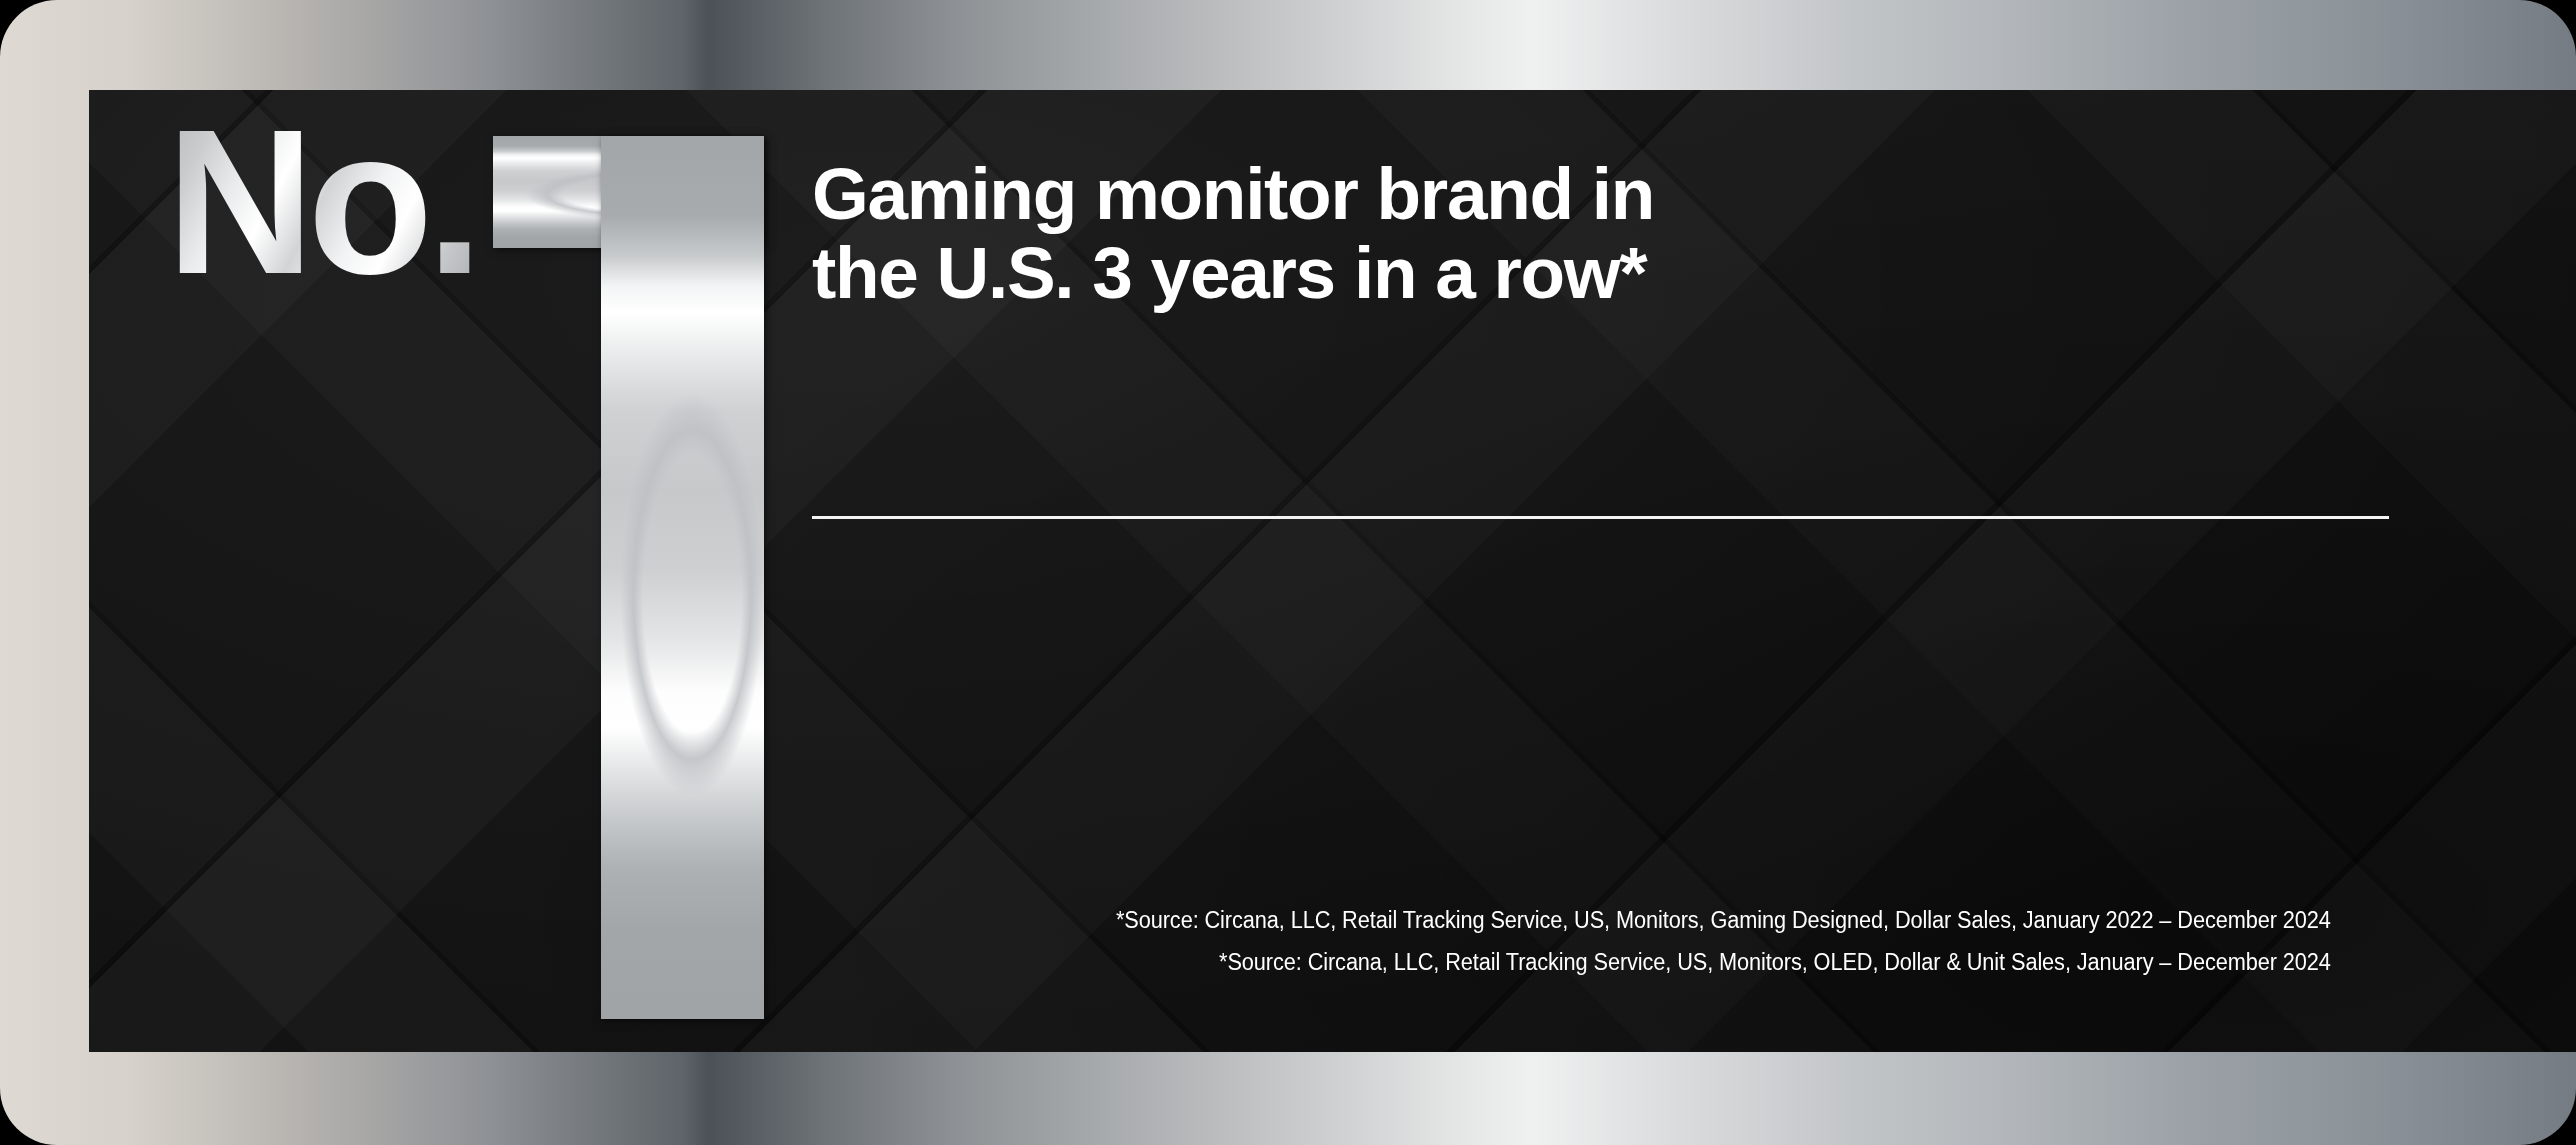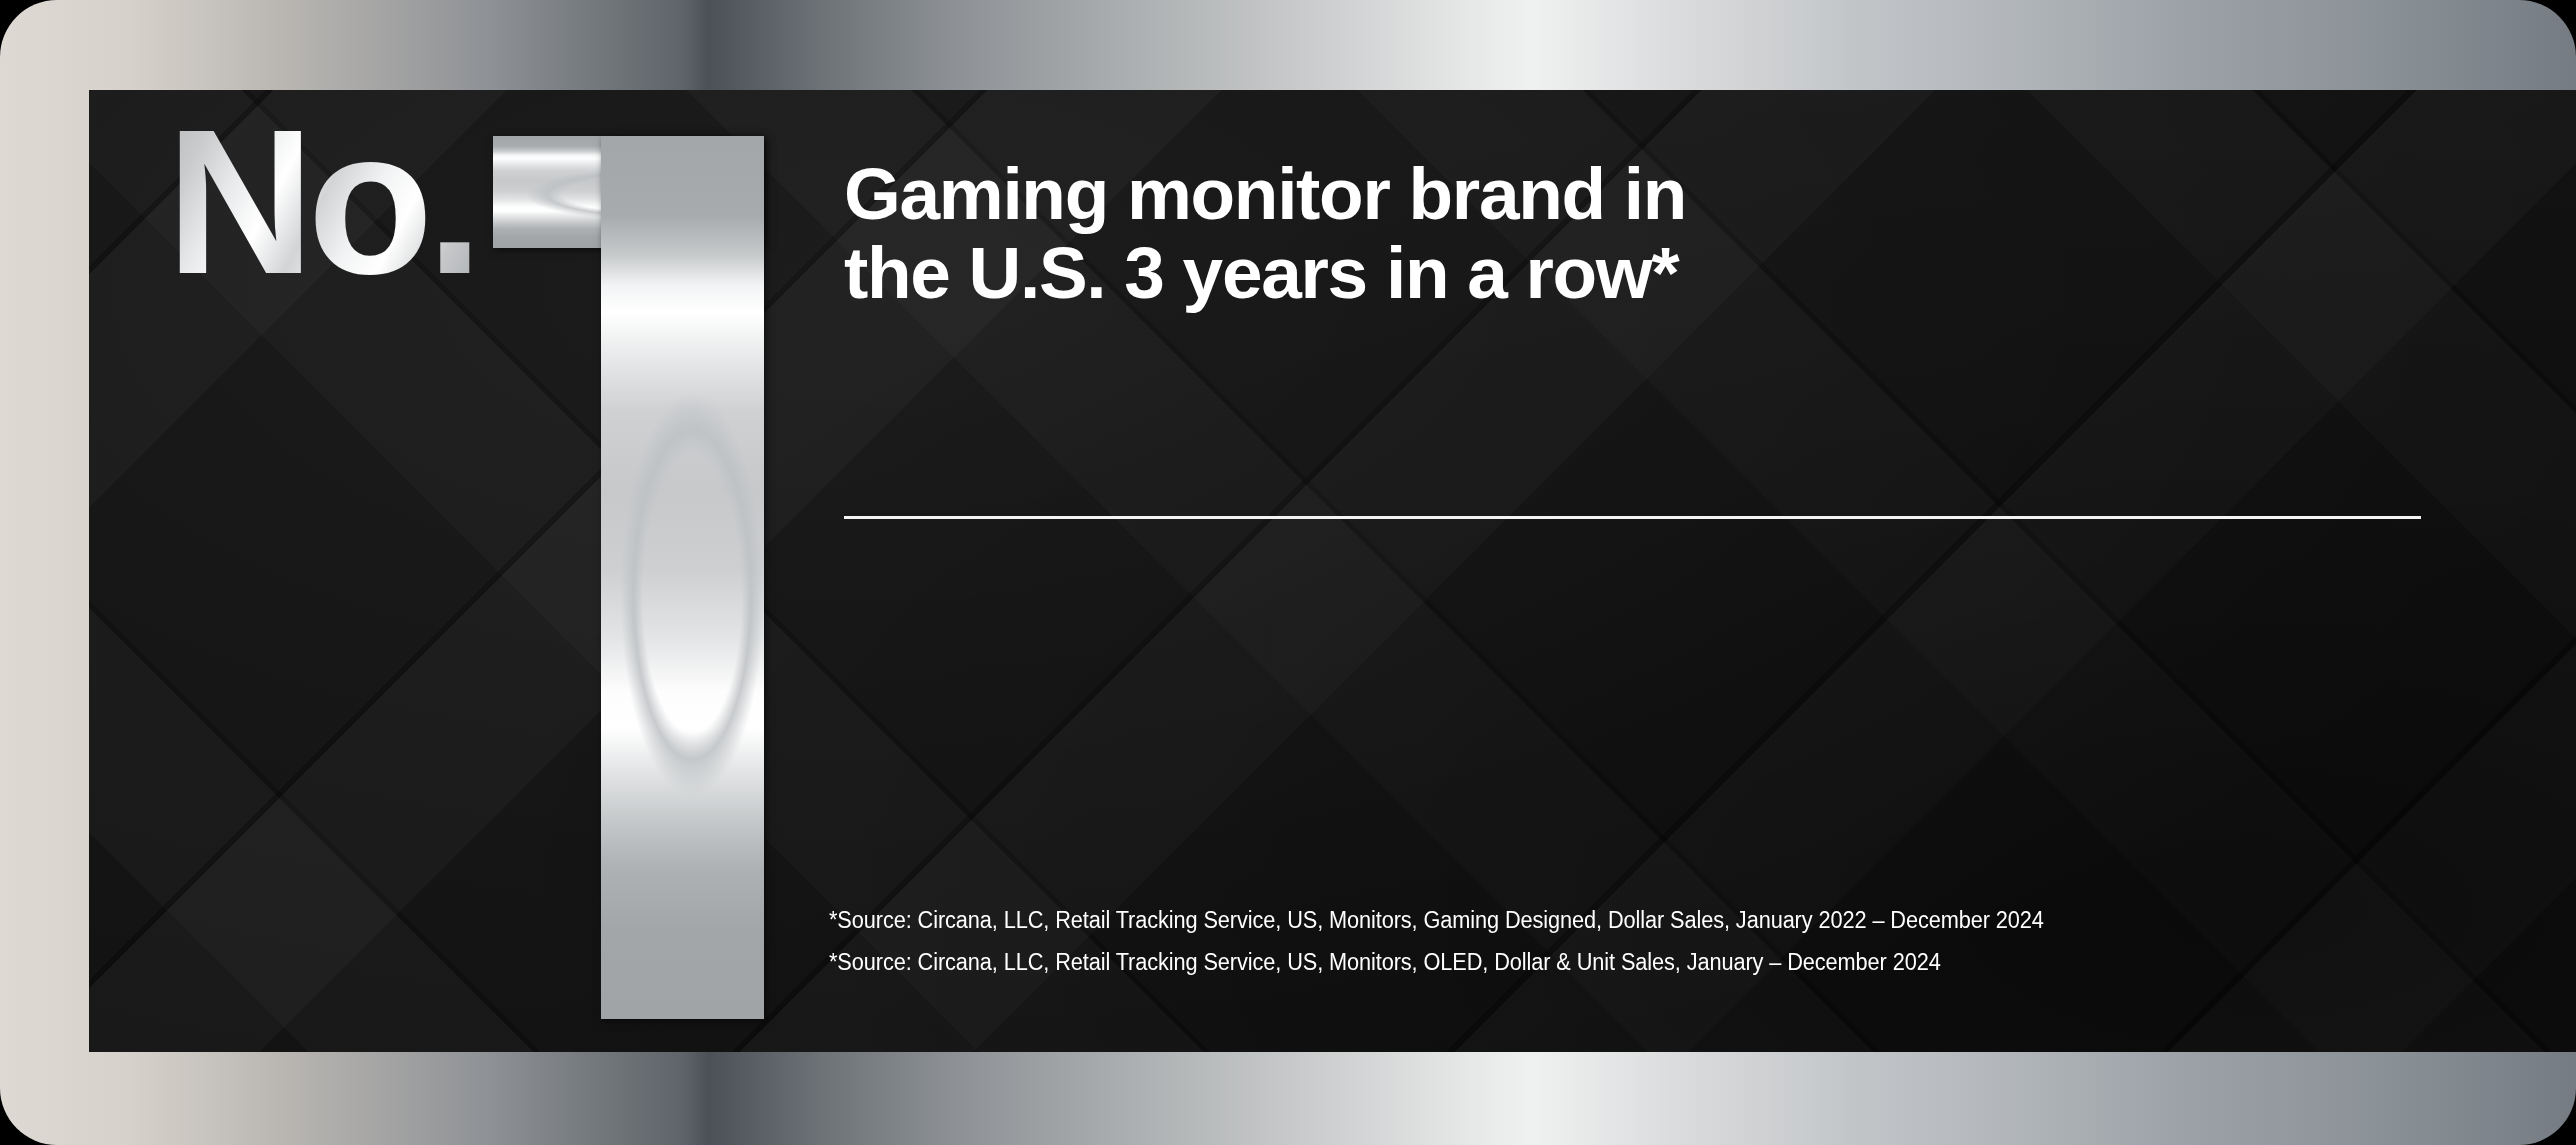--- a/index.html
+++ b/index.html
@@ -170,21 +170,21 @@
   .one-stem {
     left: 108px;
     top: 0;
     width: 163px;
     height: 883px;
   }
 
   
   .content {
     position: absolute;
-    left: 755px;
+    left: 723px;
     top: 0;
     width: 1577px;
     height: 962px;
   }
 
   .headline {
     position: absolute;
     color: #ffffff;
     font-weight: 700;
     letter-spacing: -1.3px;
@@ -209,20 +209,21 @@
     width: 1577px;
     height: 3.1px;
     background: #f3f3f3;
   }
 
   .footnotes {
     position: absolute;
     left: -15.5px;
     top: 819px;
     width: 1623px;
+    text-align: right;
   }
   .footnote {
     color: #ffffff;
     font-size: 23px;
     font-weight: 400;
     line-height: 1.0;
     letter-spacing: -0.1px;
     margin-bottom: 18.5px;
     white-space: nowrap;
     font-family: "Liberation Sans", sans-serif;

